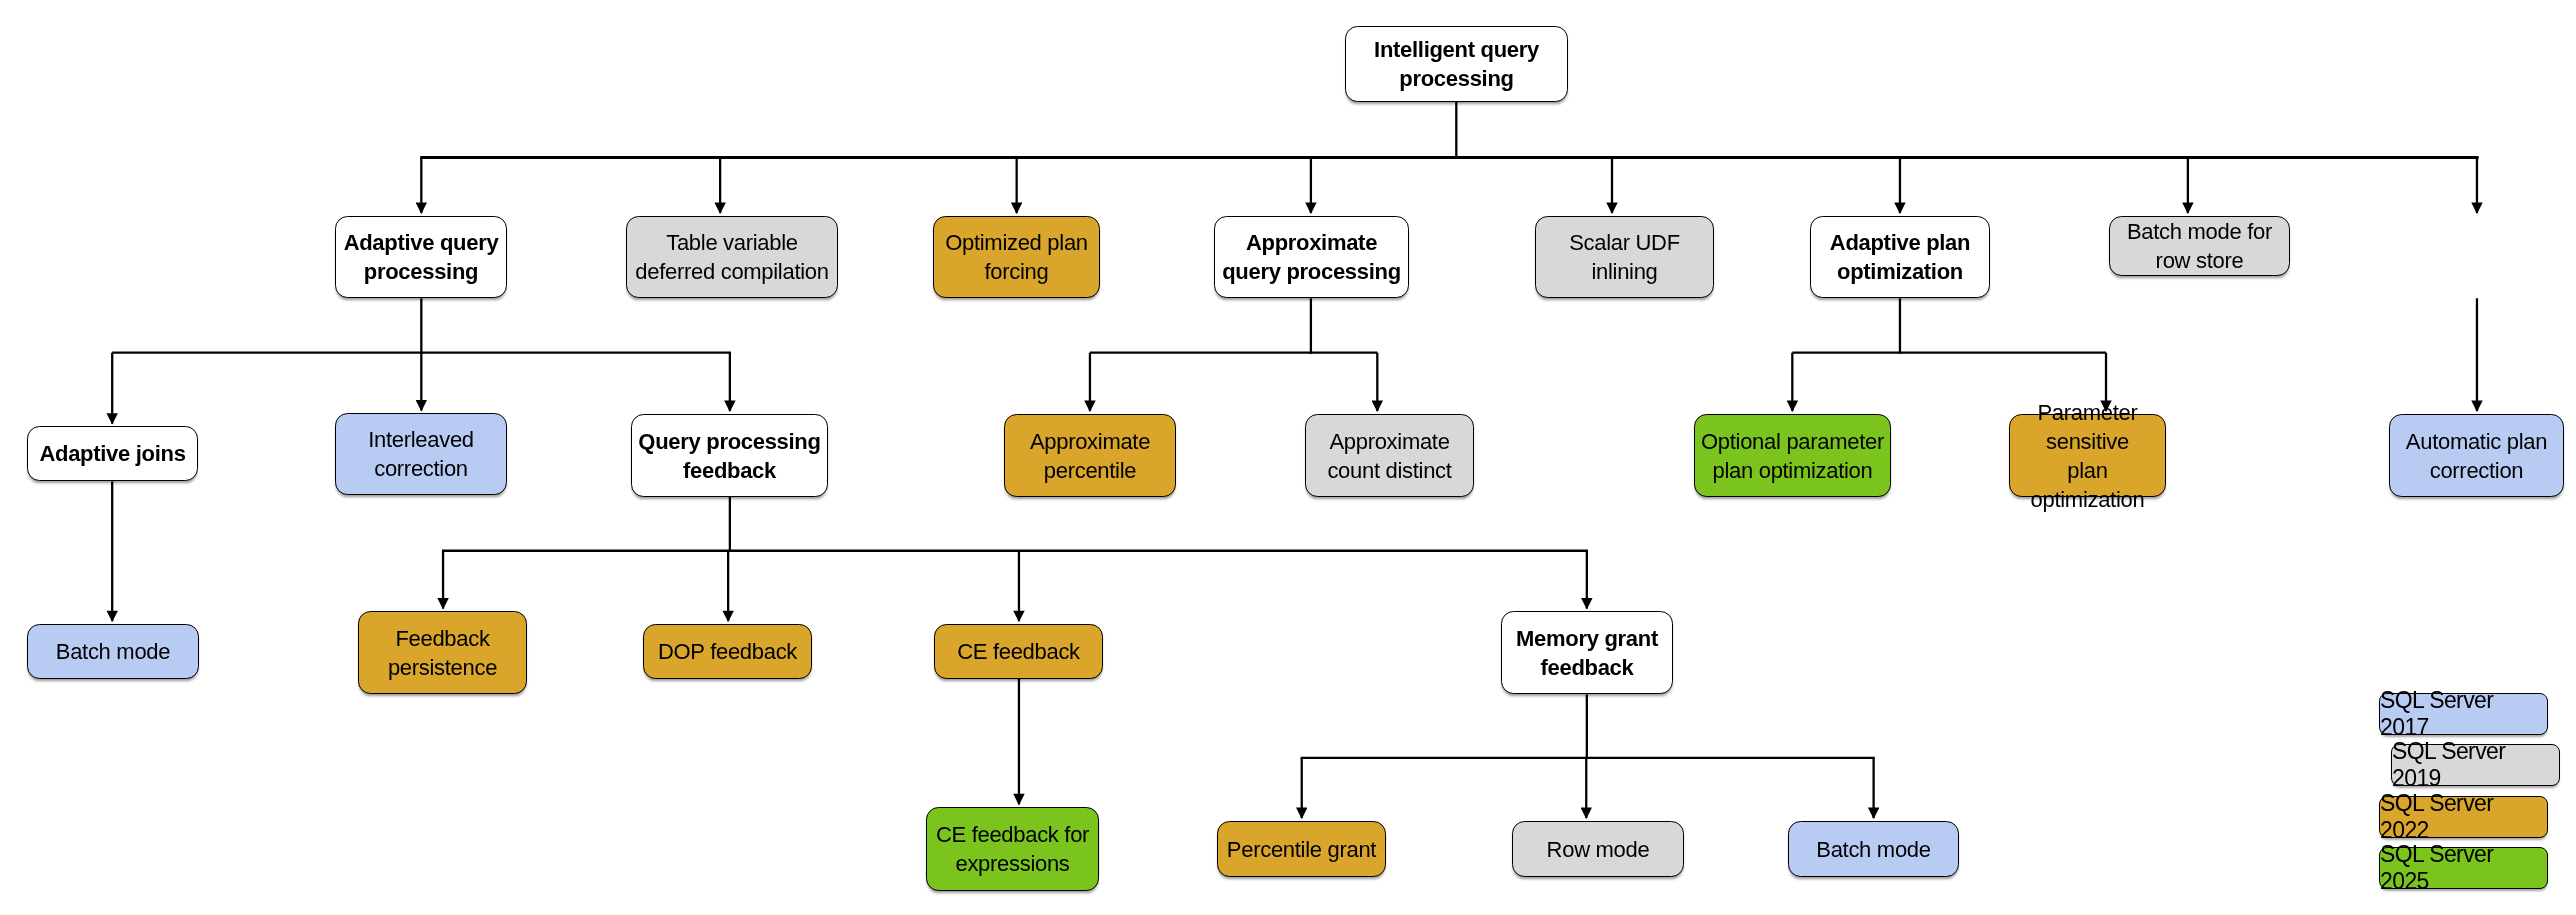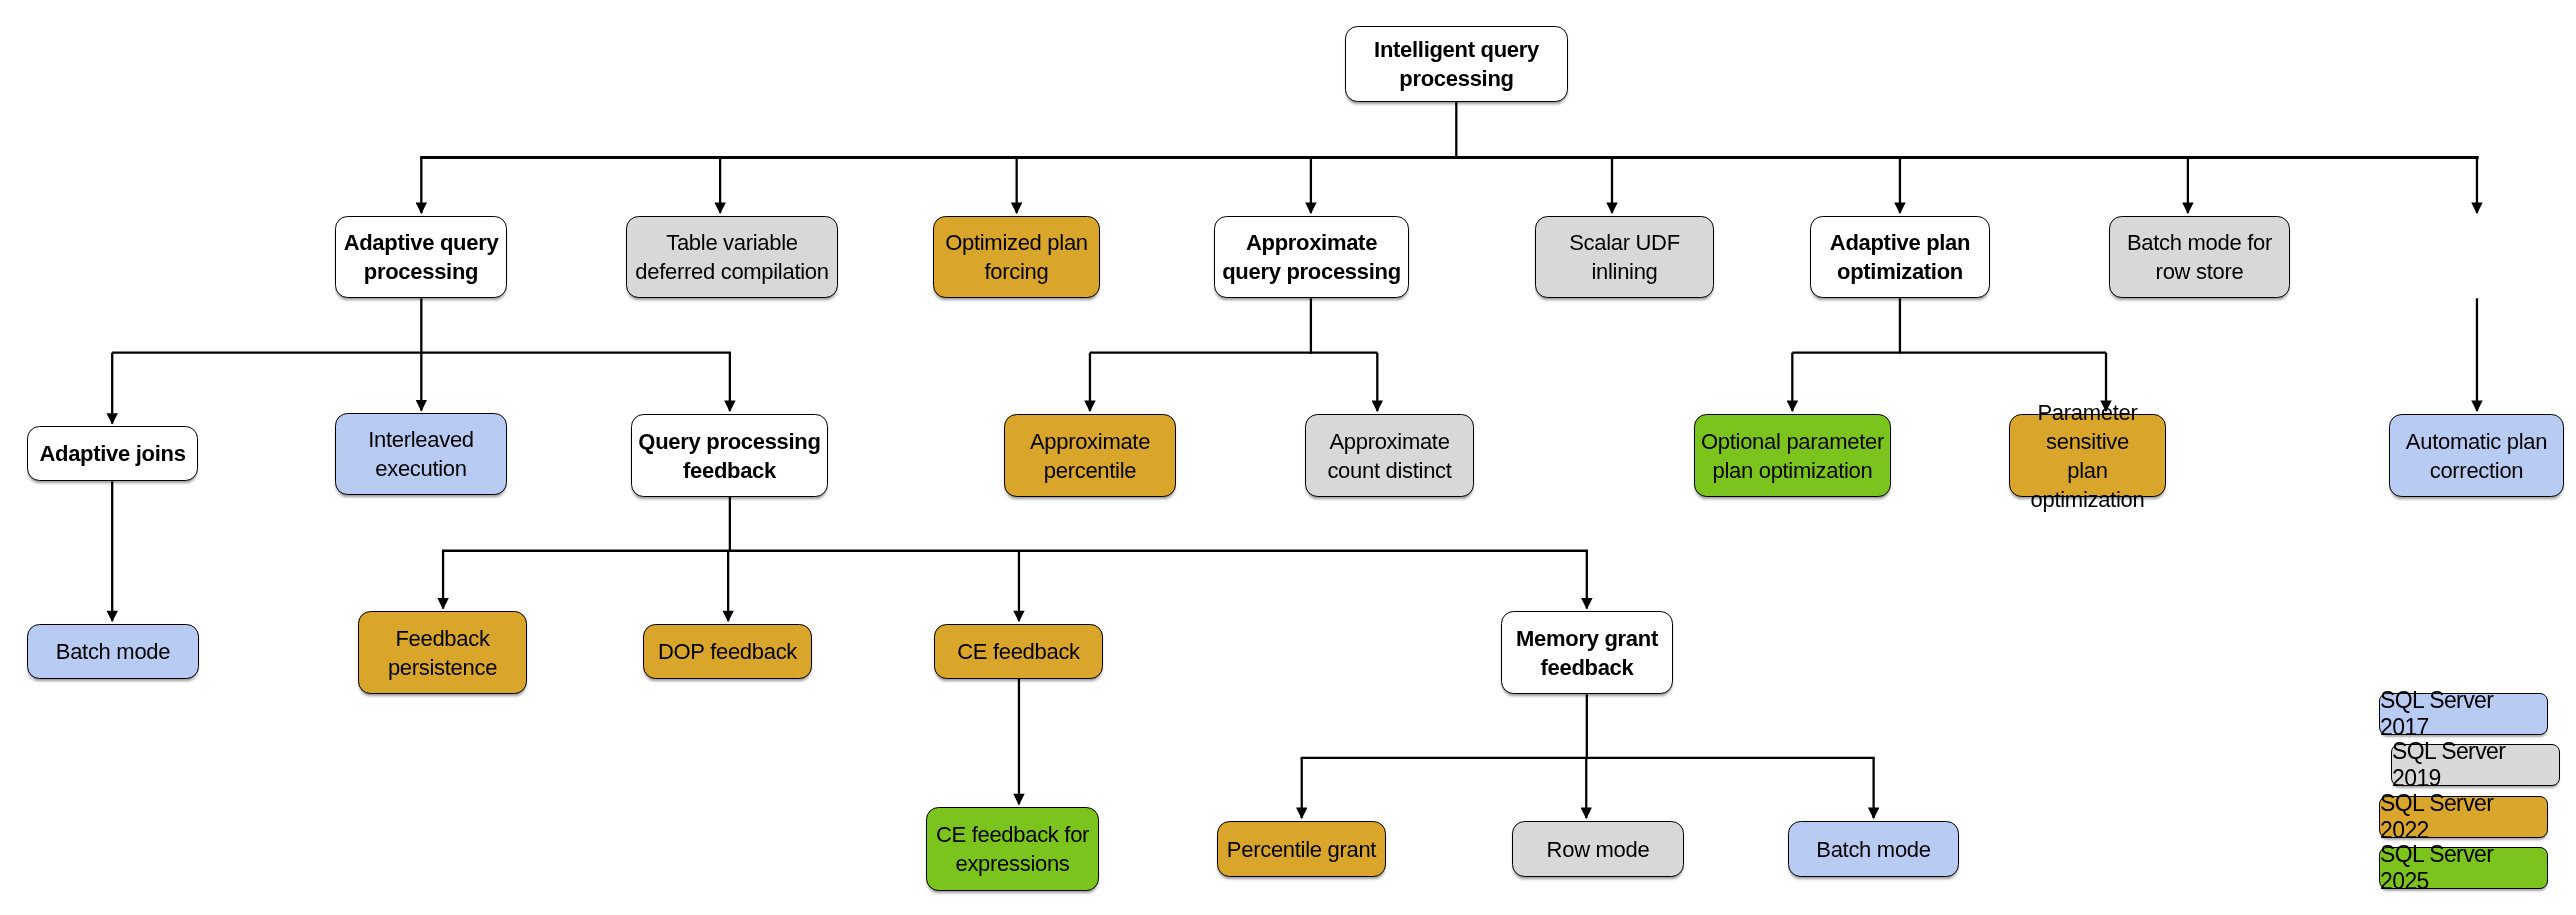--- a/index.html
+++ b/index.html
@@ -118,31 +118,31 @@
 query processing</span>
     </div>
   <div class="node v2019" style="left:1523px;top:216px;width:179px;height:82px">
     <span>Scalar UDF
 inlining</span>
     </div>
   <div class="node parent" style="left:1810px;top:216px;width:180px;height:82px">
     <span>Adaptive plan
 optimization</span>
     </div>
-  <div class="node v2019" style="left:2097px;top:216px;width:181px;height:82px">
+  <div class="node v2019" style="left:2097px;top:216px;width:181px;height:60px">
     <span>Batch mode for
 row store</span>
     </div>
 
   <div class="node parent" style="left:27px;top:426px;width:171px;height:55px">
     <span>Adaptive joins</span>
     </div>
   <div class="node v2017" style="left:335px;top:413px;width:172px;height:82px">
     <span>Interleaved
-execution</span>
+correction</span>
     </div>
   <div class="node parent" style="left:631px;top:414px;width:197px;height:83px">
     <span>Query processing
 feedback</span>
     </div>
   <div class="node v2022" style="left:1004px;top:414px;width:172px;height:83px">
     <span>Approximate
 percentile</span>
     </div>
   <div class="node v2019" style="left:1293px;top:414px;width:169px;height:83px">

